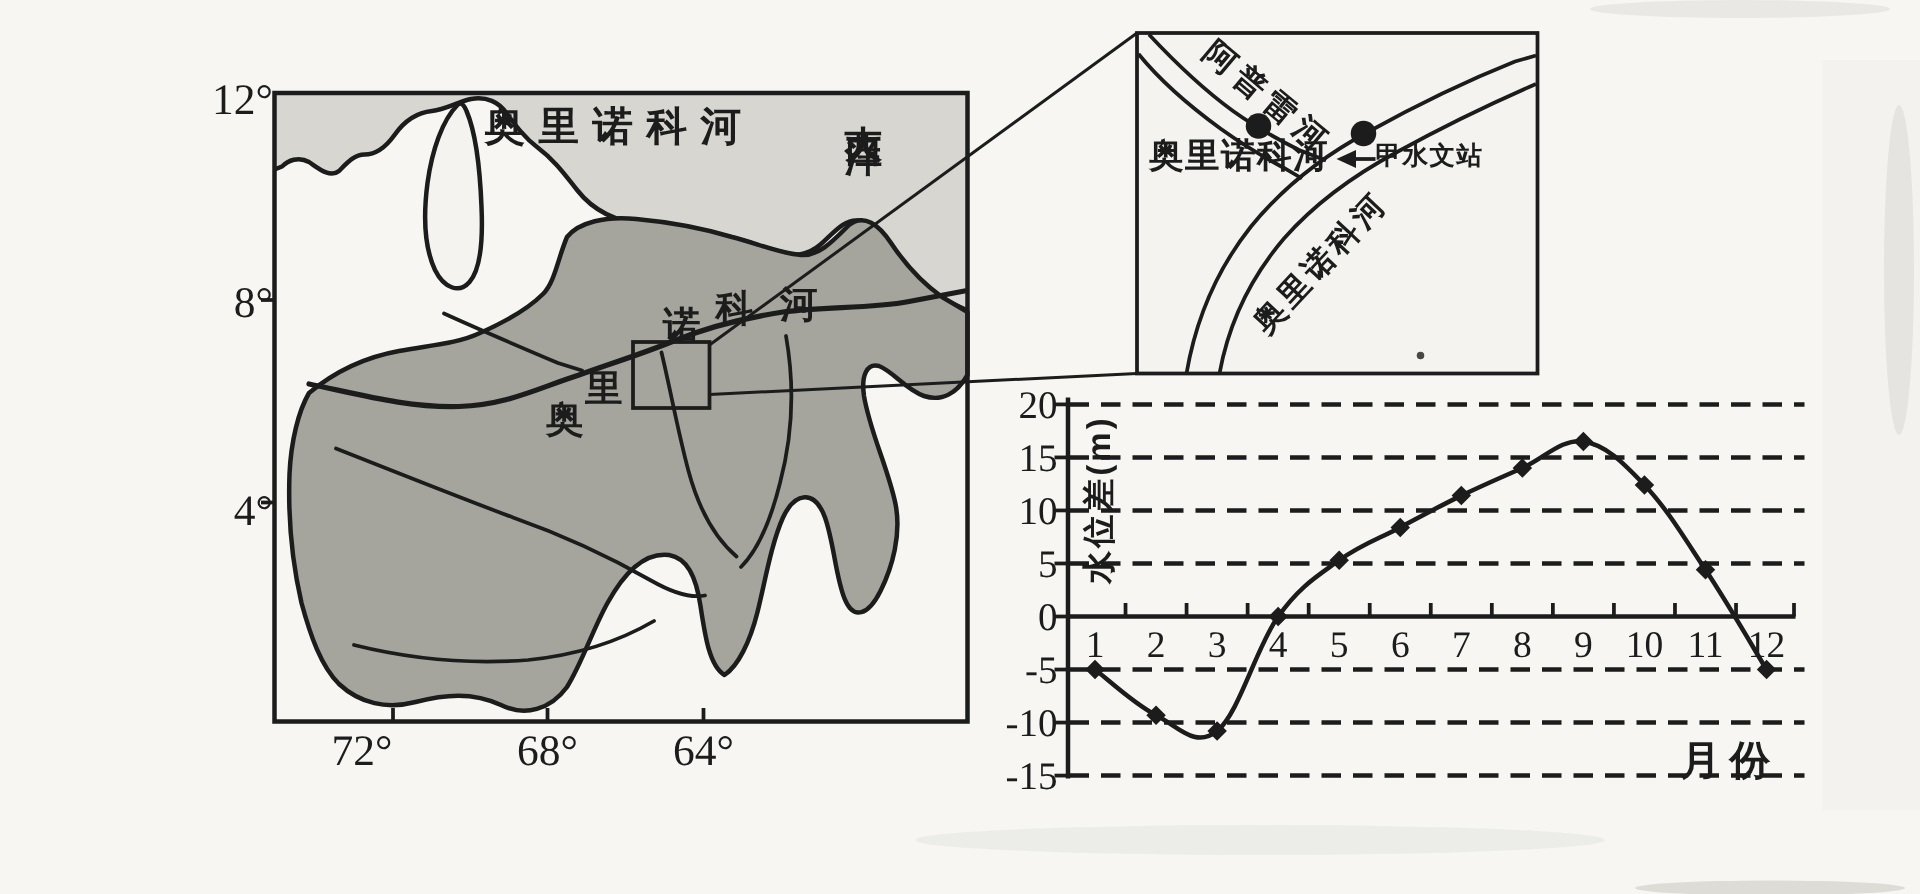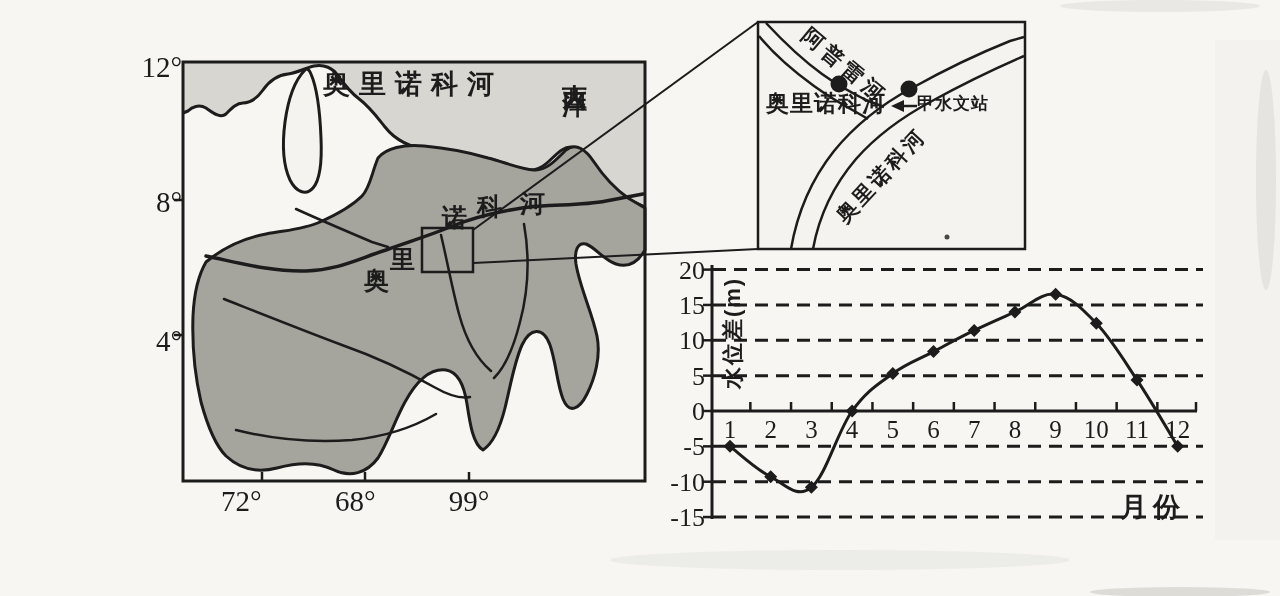--- a/index.html
+++ b/index.html
@@ -137,22 +137,22 @@
         <path d="M1096.3,316.832 L1102.8,323.332 L1096.3,329.832 L1089.8,323.332 Z" fill="#1c1c1c"></path>
         <path d="M1137,373.392 L1143.5,379.892 L1137,386.392 L1130.5,379.892 Z" fill="#1c1c1c"></path>
         <path d="M1177.7,439.85 L1184.2,446.35 L1177.7,452.85 L1171.2,446.35 Z" fill="#1c1c1c"></path>
       </g>
   </svg>
 
   <div class="lbl num" style="left:128px;top:53px;width:54px;text-align:right;">12°</div>
   <div class="lbl num" style="left:128px;top:188px;width:54px;text-align:right;">8°</div>
   <div class="lbl num" style="left:128px;top:327px;width:54px;text-align:right;">4°</div>
   <div class="lbl num" style="left:221px;top:487px;width:60px;">72°</div>
-  <div class="lbl num" style="left:335px;top:487px;width:60px;text-align:left;">68°</div>
-  <div class="lbl num" style="left:439px;top:487px;width:60px;text-align:center;">99°</div>
+  <div class="lbl num" style="left:335px;top:487px;width:60px;text-align:center;">68°</div>
+  <div class="lbl num" style="left:439px;top:487px;width:60px;text-align:center;">64°</div>
   <div class="lbl cjk" style="left:323px;top:71px;font-size:27px;letter-spacing:9px;">奥里诺科河</div>
   <div class="lbl cjk vert" style="left:562px;top:63px;font-size:25px;letter-spacing:5px;">大西洋</div>
   <div class="lbl cjk" style="left:364px;top:268px;font-size:25px;">奥</div>
   <div class="lbl cjk" style="left:390px;top:247px;font-size:25px;">里</div>
   <div class="lbl cjk" style="left:442px;top:205px;font-size:25px;">诺</div>
   <div class="lbl cjk" style="left:477px;top:194px;font-size:25px;">科</div>
   <div class="lbl cjk" style="left:520px;top:191px;font-size:25px;">河</div>
 
   <div class="lbl cjk" style="left:812px;top:24px;font-size:21px;letter-spacing:5px;transform:rotate(40deg);transform-origin:0 0;">阿普雷河</div>
   <div class="lbl cjk" style="left:832px;top:212px;font-size:21px;letter-spacing:3px;transform:rotate(-47deg);transform-origin:0 0;">奥里诺科河</div>

